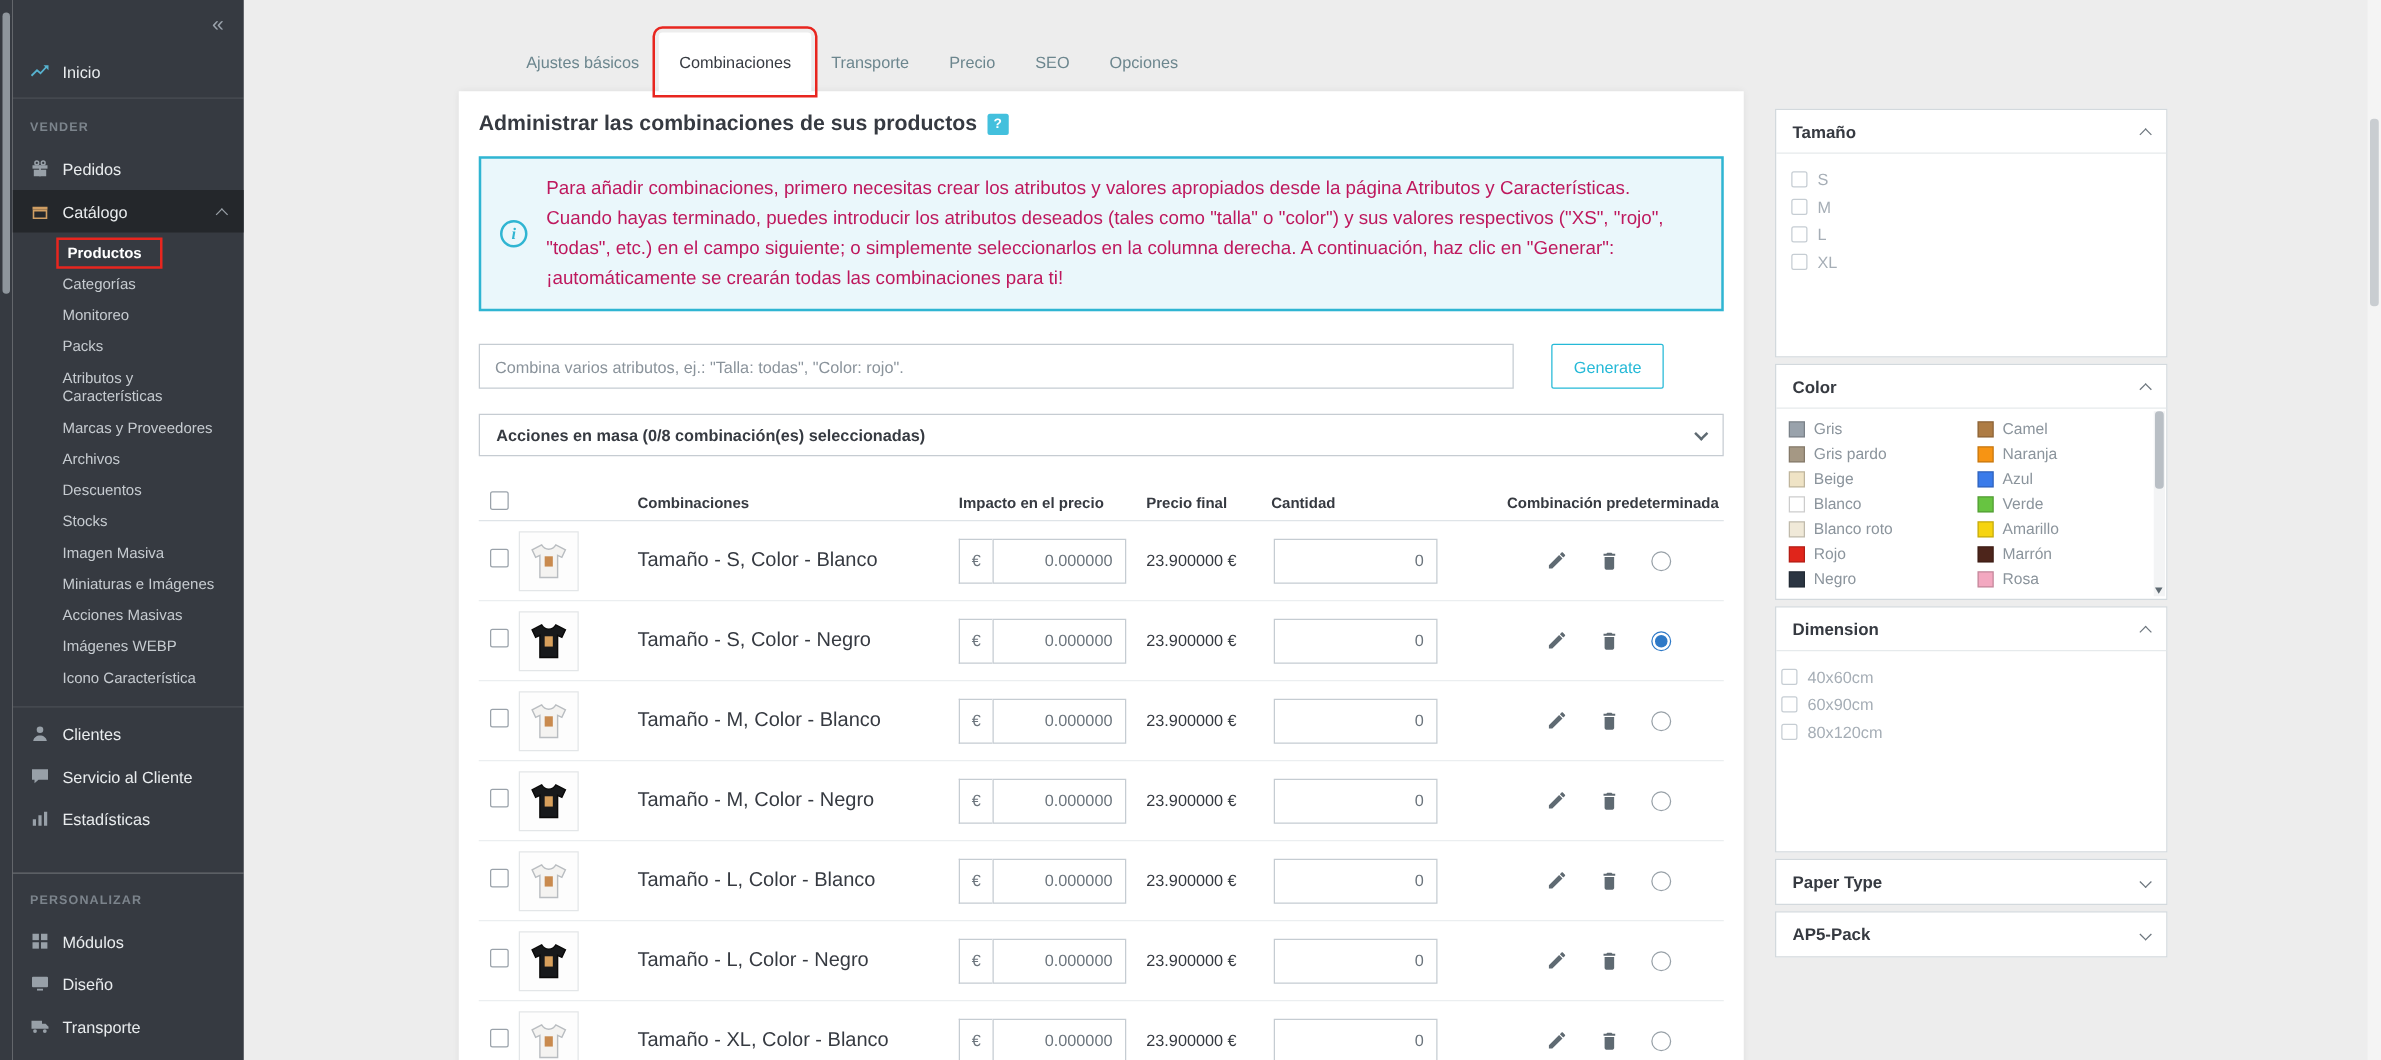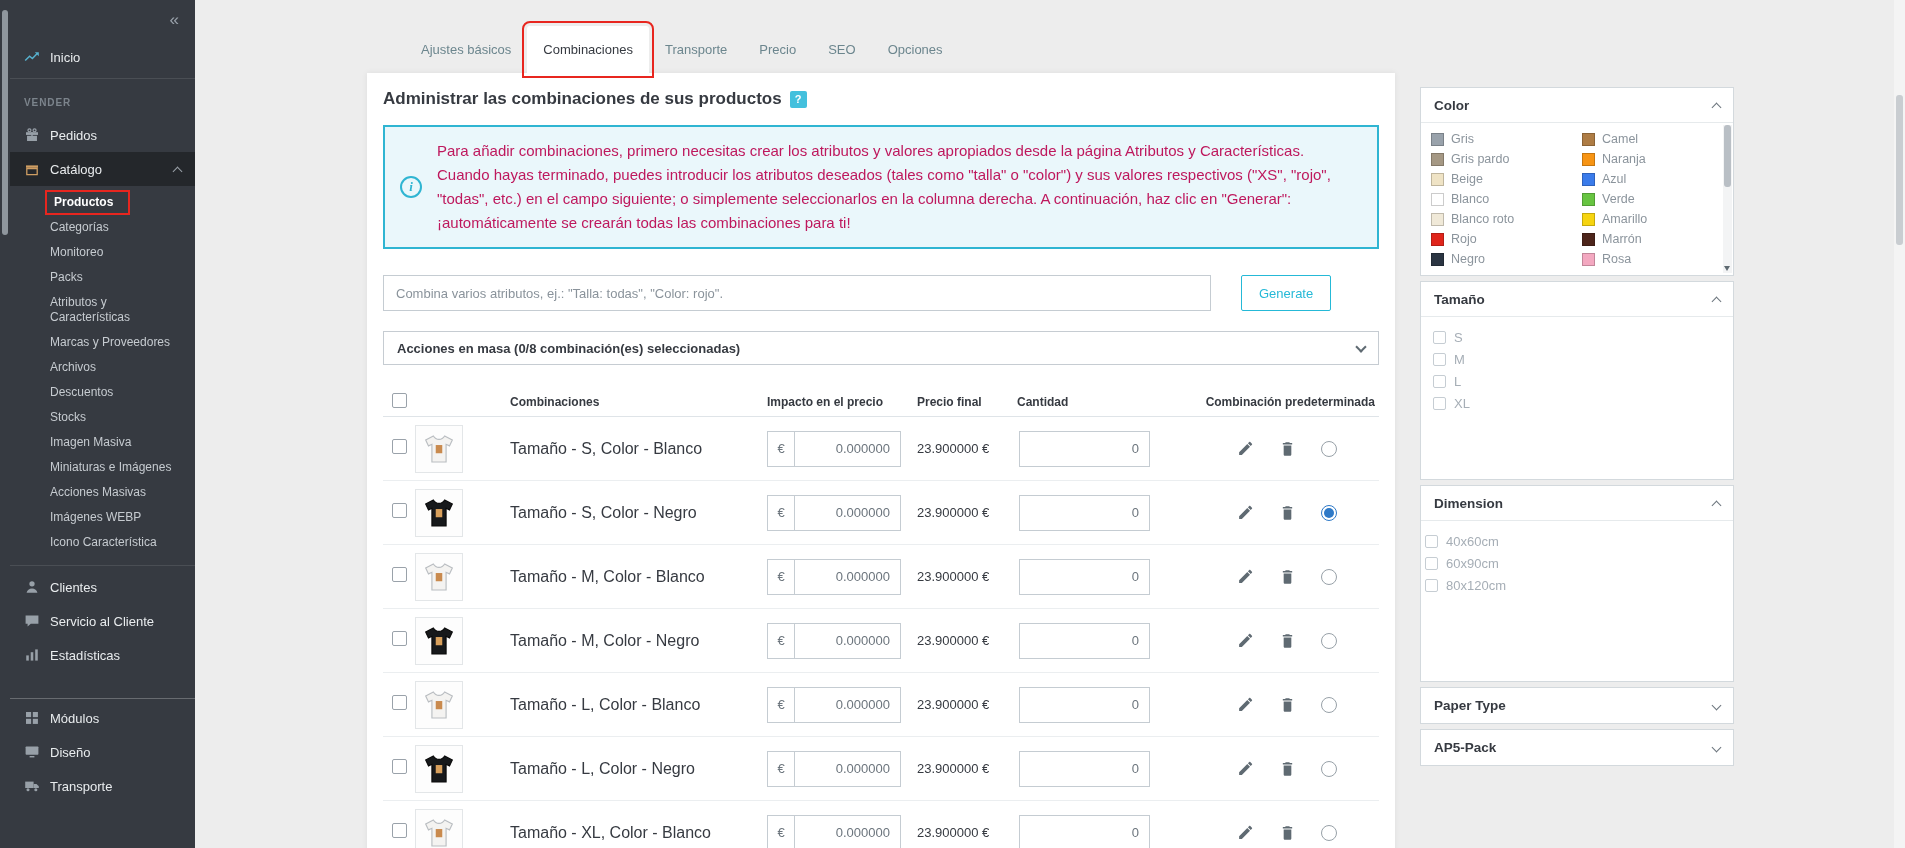--- a/index.html
+++ b/index.html
@@ -237,20 +237,21 @@
       <span>Servicio al Cliente</span>
     </div>
     <div class="sb-item">
       <svg class="sb-ic">
           <use href="#sym-bars"></use>
         </svg>
       <span>Estadísticas</span>
     </div>
 
     <div class="sb-group2">
+      <div class="sb-section">PERSONALIZAR</div>
       <div class="sb-item">
         <svg class="sb-ic">
             <use href="#sym-grid"></use>
           </svg>
         <span>Módulos</span>
       </div>
       <div class="sb-item">
         <svg class="sb-ic">
             <use href="#sym-monitor"></use>
           </svg>
@@ -492,89 +493,20 @@
             </svg></span>
         <span class="icon-btn"><svg viewBox="0 0 20 20">
               <use href="#sym-trash"></use>
             </svg></span>
         <span class="radio" data-checked="false"></span>
       </div>
     </div>
   </main>
 
   <aside class="attr-panel">
-
-    <section class="attr-card open">
-      <header class="attr-head">
-        <span>Color</span>
-        <span class="chev up sm"></span>
-      </header>
-      <div class="attr-body colors">
-        <label class="color-item">
-            <span class="swatch" style="background-color: rgb(153, 162, 171);"></span>
-            <span>Gris</span>
-          </label>
-        <label class="color-item">
-            <span class="swatch" style="background-color: rgb(165, 152, 132);"></span>
-            <span>Gris pardo</span>
-          </label>
-        <label class="color-item">
-            <span class="swatch" style="background-color: rgb(239, 227, 197);"></span>
-            <span>Beige</span>
-          </label>
-        <label class="color-item">
-            <span class="swatch" style="background-color: rgb(255, 255, 255);"></span>
-            <span>Blanco</span>
-          </label>
-        <label class="color-item">
-            <span class="swatch" style="background-color: rgb(240, 233, 216);"></span>
-            <span>Blanco roto</span>
-          </label>
-        <label class="color-item">
-            <span class="swatch" style="background-color: rgb(224, 37, 27);"></span>
-            <span>Rojo</span>
-          </label>
-        <label class="color-item">
-            <span class="swatch" style="background-color: rgb(43, 53, 66);"></span>
-            <span>Negro</span>
-          </label>
-        <label class="color-item">
-            <span class="swatch" style="background-color: rgb(174, 124, 68);"></span>
-            <span>Camel</span>
-          </label>
-        <label class="color-item">
-            <span class="swatch" style="background-color: rgb(247, 148, 19);"></span>
-            <span>Naranja</span>
-          </label>
-        <label class="color-item">
-            <span class="swatch" style="background-color: rgb(58, 123, 234);"></span>
-            <span>Azul</span>
-          </label>
-        <label class="color-item">
-            <span class="swatch" style="background-color: rgb(103, 196, 65);"></span>
-            <span>Verde</span>
-          </label>
-        <label class="color-item">
-            <span class="swatch" style="background-color: rgb(246, 212, 16);"></span>
-            <span>Amarillo</span>
-          </label>
-        <label class="color-item">
-            <span class="swatch" style="background-color: rgb(77, 37, 27);"></span>
-            <span>Marrón</span>
-          </label>
-        <label class="color-item">
-            <span class="swatch" style="background-color: rgb(243, 168, 192);"></span>
-            <span>Rosa</span>
-          </label>
-        <div class="vscroll">
-            <div class="vthumb"></div>
-            <div class="varrow"></div>
-          </div>
-      </div>
-    </section>
 
     <section class="attr-card open">
       <header class="attr-head">
         <span>Tamaño</span>
         <span class="chev up sm"></span>
       </header>
       <div class="attr-body sizes">
         <label class="chk-item">
             <span class="chk"></span>
             <span>S</span>
@@ -589,20 +521,89 @@
           </label>
         <label class="chk-item">
             <span class="chk"></span>
             <span>XL</span>
           </label>
       </div>
     </section>
 
     <section class="attr-card open">
       <header class="attr-head">
+        <span>Color</span>
+        <span class="chev up sm"></span>
+      </header>
+      <div class="attr-body colors">
+        <label class="color-item">
+            <span class="swatch" style="background-color: rgb(153, 162, 171);"></span>
+            <span>Gris</span>
+          </label>
+        <label class="color-item">
+            <span class="swatch" style="background-color: rgb(165, 152, 132);"></span>
+            <span>Gris pardo</span>
+          </label>
+        <label class="color-item">
+            <span class="swatch" style="background-color: rgb(239, 227, 197);"></span>
+            <span>Beige</span>
+          </label>
+        <label class="color-item">
+            <span class="swatch" style="background-color: rgb(255, 255, 255);"></span>
+            <span>Blanco</span>
+          </label>
+        <label class="color-item">
+            <span class="swatch" style="background-color: rgb(240, 233, 216);"></span>
+            <span>Blanco roto</span>
+          </label>
+        <label class="color-item">
+            <span class="swatch" style="background-color: rgb(224, 37, 27);"></span>
+            <span>Rojo</span>
+          </label>
+        <label class="color-item">
+            <span class="swatch" style="background-color: rgb(43, 53, 66);"></span>
+            <span>Negro</span>
+          </label>
+        <label class="color-item">
+            <span class="swatch" style="background-color: rgb(174, 124, 68);"></span>
+            <span>Camel</span>
+          </label>
+        <label class="color-item">
+            <span class="swatch" style="background-color: rgb(247, 148, 19);"></span>
+            <span>Naranja</span>
+          </label>
+        <label class="color-item">
+            <span class="swatch" style="background-color: rgb(58, 123, 234);"></span>
+            <span>Azul</span>
+          </label>
+        <label class="color-item">
+            <span class="swatch" style="background-color: rgb(103, 196, 65);"></span>
+            <span>Verde</span>
+          </label>
+        <label class="color-item">
+            <span class="swatch" style="background-color: rgb(246, 212, 16);"></span>
+            <span>Amarillo</span>
+          </label>
+        <label class="color-item">
+            <span class="swatch" style="background-color: rgb(77, 37, 27);"></span>
+            <span>Marrón</span>
+          </label>
+        <label class="color-item">
+            <span class="swatch" style="background-color: rgb(243, 168, 192);"></span>
+            <span>Rosa</span>
+          </label>
+        <div class="vscroll">
+            <div class="vthumb"></div>
+            <div class="varrow"></div>
+          </div>
+      </div>
+    </section>
+
+    <section class="attr-card open">
+      <header class="attr-head">
         <span>Dimension</span>
         <span class="chev up sm"></span>
       </header>
       <div class="attr-body dims">
         <label class="chk-item">
             <span class="chk"></span>
             <span>40x60cm</span>
           </label>
         <label class="chk-item">
             <span class="chk"></span>

